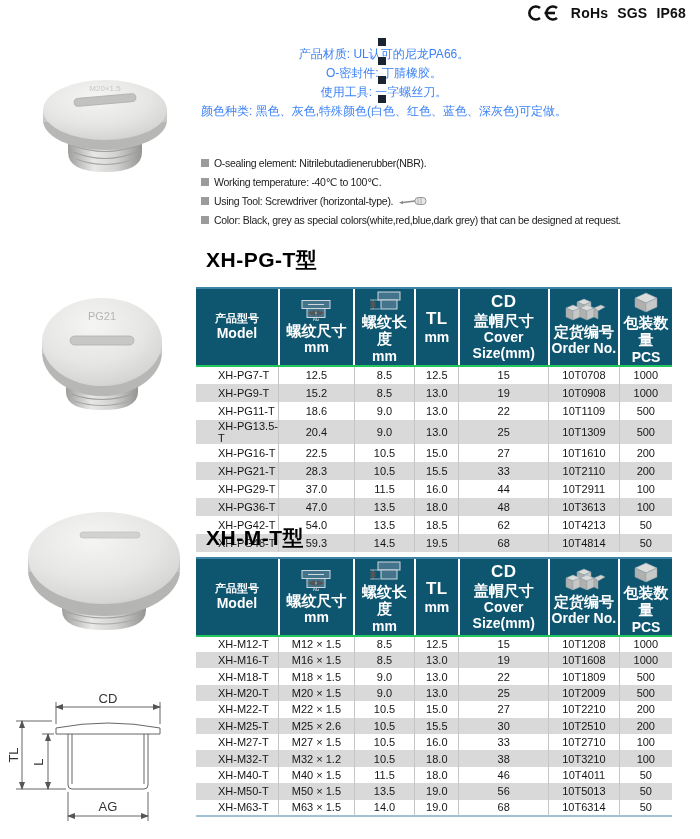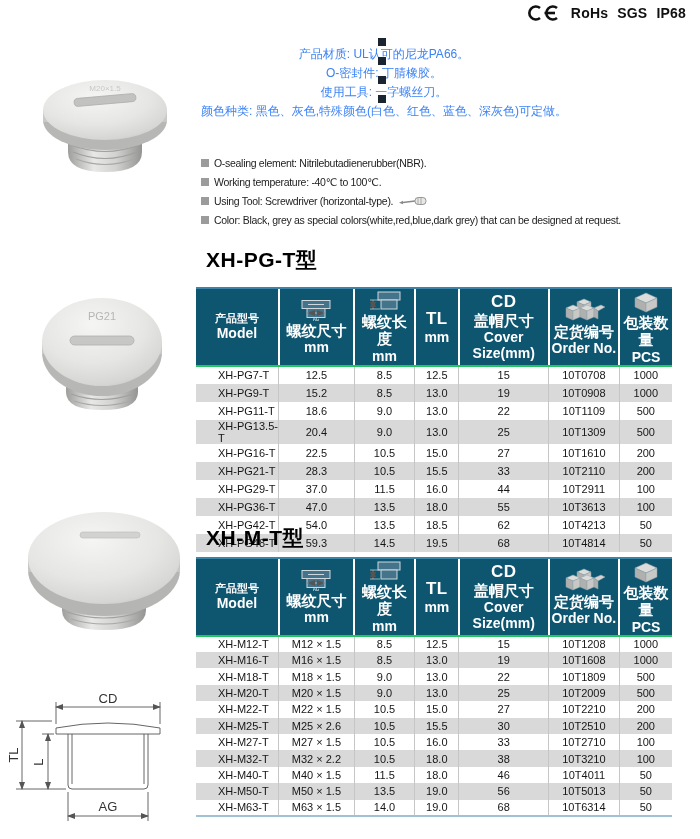--- a/index.html
+++ b/index.html
@@ -335,21 +335,21 @@
       <td>16.0</td>
       <td>44</td>
       <td>10T2911</td>
       <td>100</td>
     </tr>
         <tr>
       <td class="model">XH-PG36-T</td>
       <td>47.0</td>
       <td>13.5</td>
       <td>18.0</td>
-      <td>55</td>
+      <td>48</td>
       <td>10T3613</td>
       <td>100</td>
     </tr>
         <tr>
       <td class="model">XH-PG42-T</td>
       <td>54.0</td>
       <td>13.5</td>
       <td>18.5</td>
       <td>62</td>
       <td>10T4213</td>
@@ -522,21 +522,21 @@
       <td class="model">XH-M27-T</td>
       <td>M27 × 1.5</td>
       <td>10.5</td>
       <td>16.0</td>
       <td>33</td>
       <td>10T2710</td>
       <td>100</td>
     </tr>
         <tr>
       <td class="model">XH-M32-T</td>
-      <td>M32 × 2.2</td>
+      <td>M32 × 1.2</td>
       <td>10.5</td>
       <td>18.0</td>
       <td>38</td>
       <td>10T3210</td>
       <td>100</td>
     </tr>
         <tr>
       <td class="model">XH-M40-T</td>
       <td>M40 × 1.5</td>
       <td>11.5</td>

